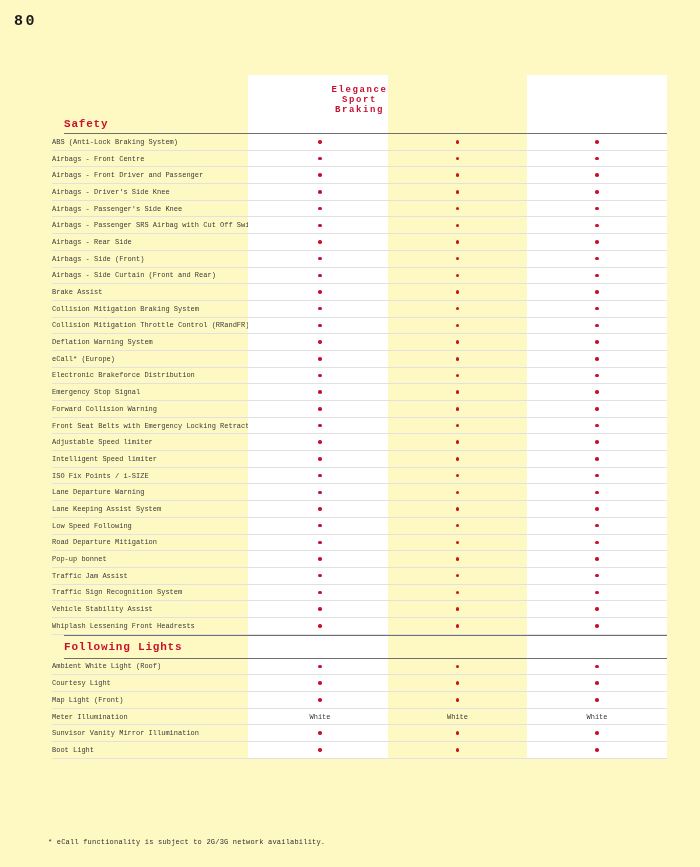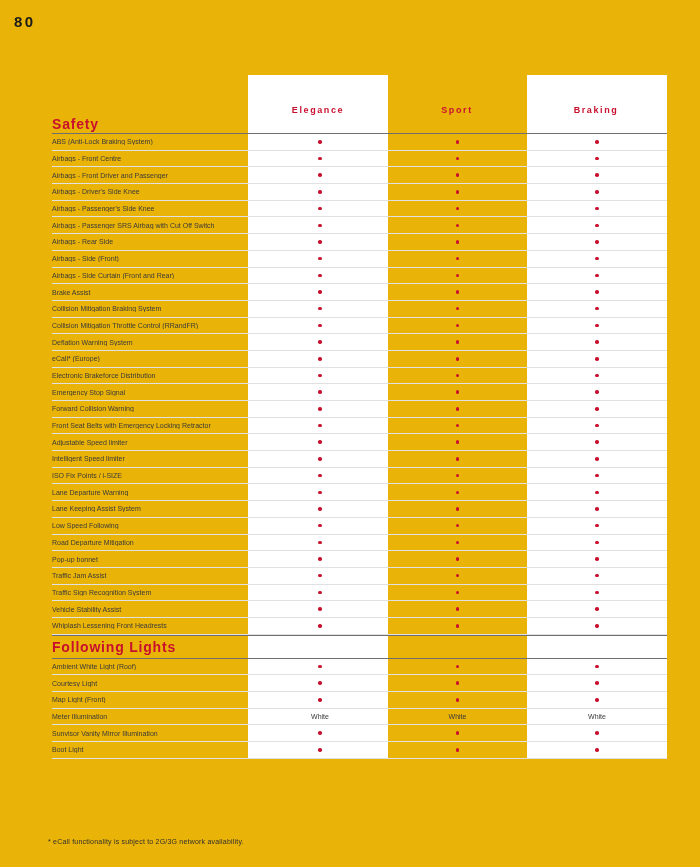--- a/index.html
+++ b/index.html
@@ -1,49 +1,50 @@
 <!DOCTYPE html>
 <html><head>
 <meta charset="utf-8">
 <style>
   html,body{margin:0;padding:0;}
   .page{
     position:relative;
     width:700px;height:867px;
-    background:#eab308;
-    font-family:Liberation Sans, sans-serif;
+    background:#fef9c3;
+    font-family:Liberation Mono, monospace;
     color:#3a3a3a;
     overflow:hidden;
   }
   .page-number{
     position:absolute;top:13px;left:14px;
     font-size:15px;font-weight:bold;letter-spacing:2.5px;color:#1a1a1a;
   }
   .table-wrap{
     position:absolute;left:52px;top:75px;width:615px;
   }
   .bands{position:absolute;top:0;bottom:0;left:0;right:0;z-index:0;}
   .band{position:absolute;top:0;bottom:0;background:#ffffff;}
   .band.elegance{left:196px;width:140px;}
   .band.sport{left:336px;width:139px;background:transparent;}
   .band.advance{left:475px;width:140px;}
   .table-content{position:relative;z-index:1;}
-  .col-headers{display:flex;height:30px;padding-top:10px;align-items:flex-end;}
+  .col-headers{display:flex;height:30px;padding-top:10px;align-items:center;flex-direction:column;}
   .col-spacer{width:196px;}
   .col-header{
     width:140px;text-align:center;
     font-size:9px;font-weight:600;letter-spacing:1.6px;
     color:#c8102e;
   }
   .col-header.sport{width:138px;}
   .section-title{
     height:18px;line-height:18px;
-    font-size:14px;font-weight:bold;letter-spacing:0.8px;
+    font-size:11px;font-weight:bold;letter-spacing:0.8px;
     color:#c8102e;
     border-bottom:1px solid #6f6f6f;
+    margin-left:12px;
   }
   .section:not(.first) .section-title{
     border-top:1px solid #6f6f6f;
     height:22px;line-height:23px;
   }
   .row{
     display:flex;align-items:center;
     height:15.7px;
     border-bottom:1px solid #e2e1e2;
   }

